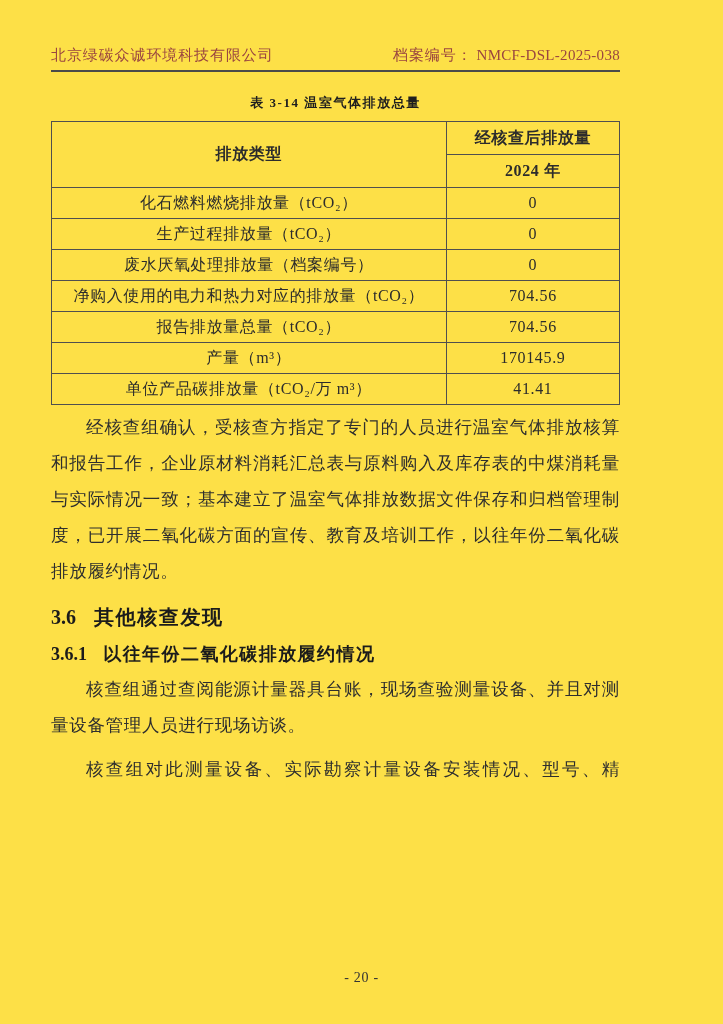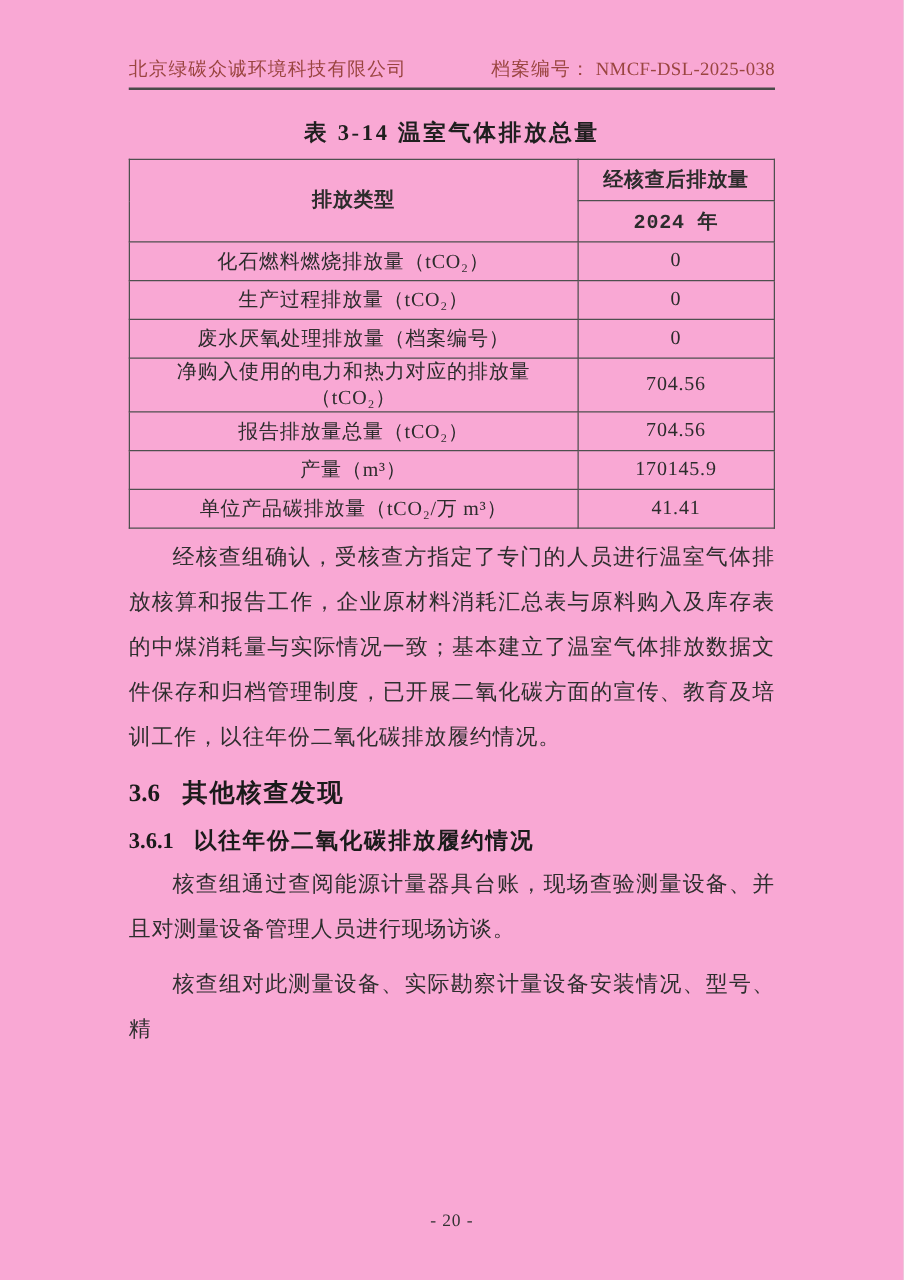--- a/index.html
+++ b/index.html
@@ -5,23 +5,23 @@
   html, body {
     margin: 0;
     padding: 0;
     background: #e8e8e8;
   }
   .page {
     position: relative;
     width: 723px;
     height: 1024px;
     margin: 0 auto;
-    background: #f9a8d4;
+    background: #fde047;
     box-sizing: border-box;
-    padding: 46px 103px 0 103px;
+    padding: 46px 103px 0 51px;
     font-family: "Liberation Serif", "DejaVu Serif", serif;
     color: #2e2e2e;
     overflow: hidden;
     outline: 1px solid #d9d9d9;
   }
   
   .doc-header {
     display: flex;
     justify-content: space-between;
     align-items: flex-end;
@@ -30,42 +30,42 @@
     color: #9a4540;
     padding-bottom: 5px;
     border-bottom: 2px solid #4a4a4a;
   }
   .doc-header .archive { white-space: nowrap; }
   .doc-header .archive .num { margin-left: 4px; letter-spacing: 0.02em; }
   
   .table-title {
     text-align: center;
     font-weight: bold;
-    font-size: 18px;
+    font-size: 13px;
     color: #1f1f1f;
     margin: 22px 0 9px 0;
     letter-spacing: 0.12em;
   }
   table.emissions {
     width: 100%;
     border-collapse: collapse;
     table-layout: fixed;
   }
   table.emissions td {
     border: 1px solid #4f4f4f;
     text-align: center;
     vertical-align: middle;
     font-size: 16px;
     color: #2c2c2c;
     padding: 0 4px;
     letter-spacing: 0.04em;
   }
   table.emissions col.c1 { width: 69.5%; }
   table.emissions col.c2 { width: 30.5%; }
-  table.emissions tr.hdr td { font-weight: bold; height: 32px; font-family: Liberation Mono, monospace; }
+  table.emissions tr.hdr td { font-weight: bold; height: 32px; }
   table.emissions tr.data td { height: 30px; }
   
   .h1 {
     font-weight: bold;
     font-size: 20px;
     line-height: 28px;
     color: #1b1b1b;
     margin: 14px 0 4px 0;
     letter-spacing: 0.08em;
   }

